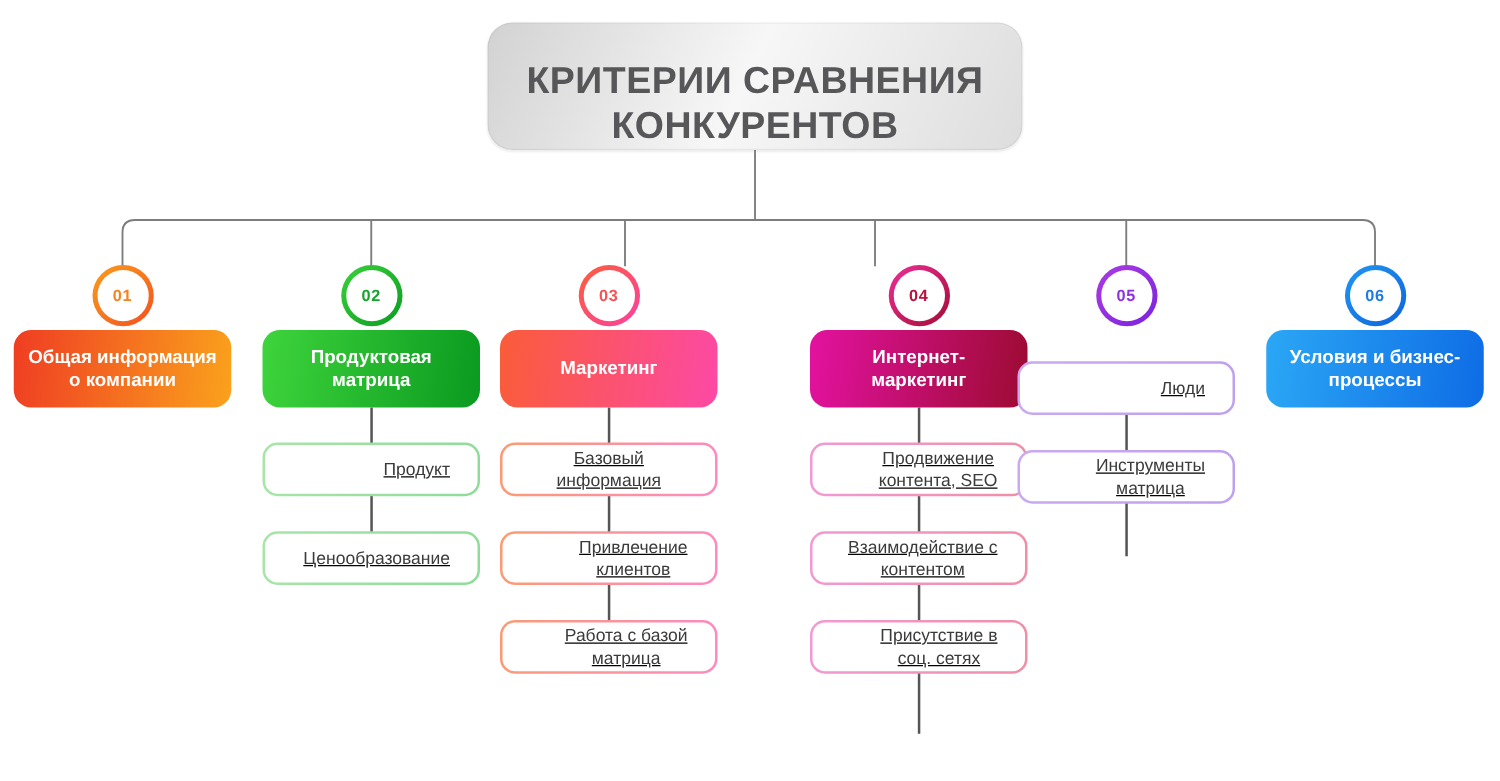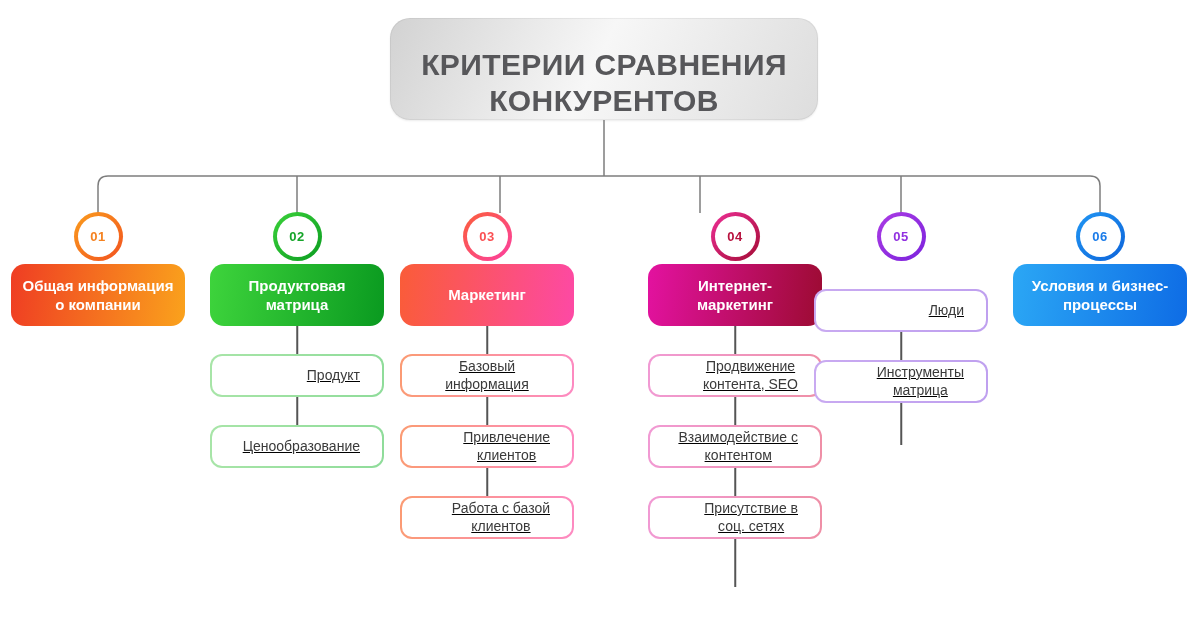--- a/index.html
+++ b/index.html
@@ -123,21 +123,21 @@
     </div>
     <div class="sub">
       <div class="sub-in">
         <span>Привлечение
 клиентов</span>
       </div>
     </div>
     <div class="sub">
       <div class="sub-in">
         <span>Работа с базой
-клиентов</span>
+матрица</span>
       </div>
     </div>
   </div>
 
   <div class="column c4" style="--box-from: #e312a0; --box-to: #9c0b32; --ring-from: #ee2f96; --ring-to: #a30c35; --number: #b8123f; --sub-from: #f19ad4; --sub-to: #ef8fa6;">
     <div class="subline subline-4"></div>
     <div class="circle">
       <div class="circle-in">
         <span class="num">04</span>
       </div>

